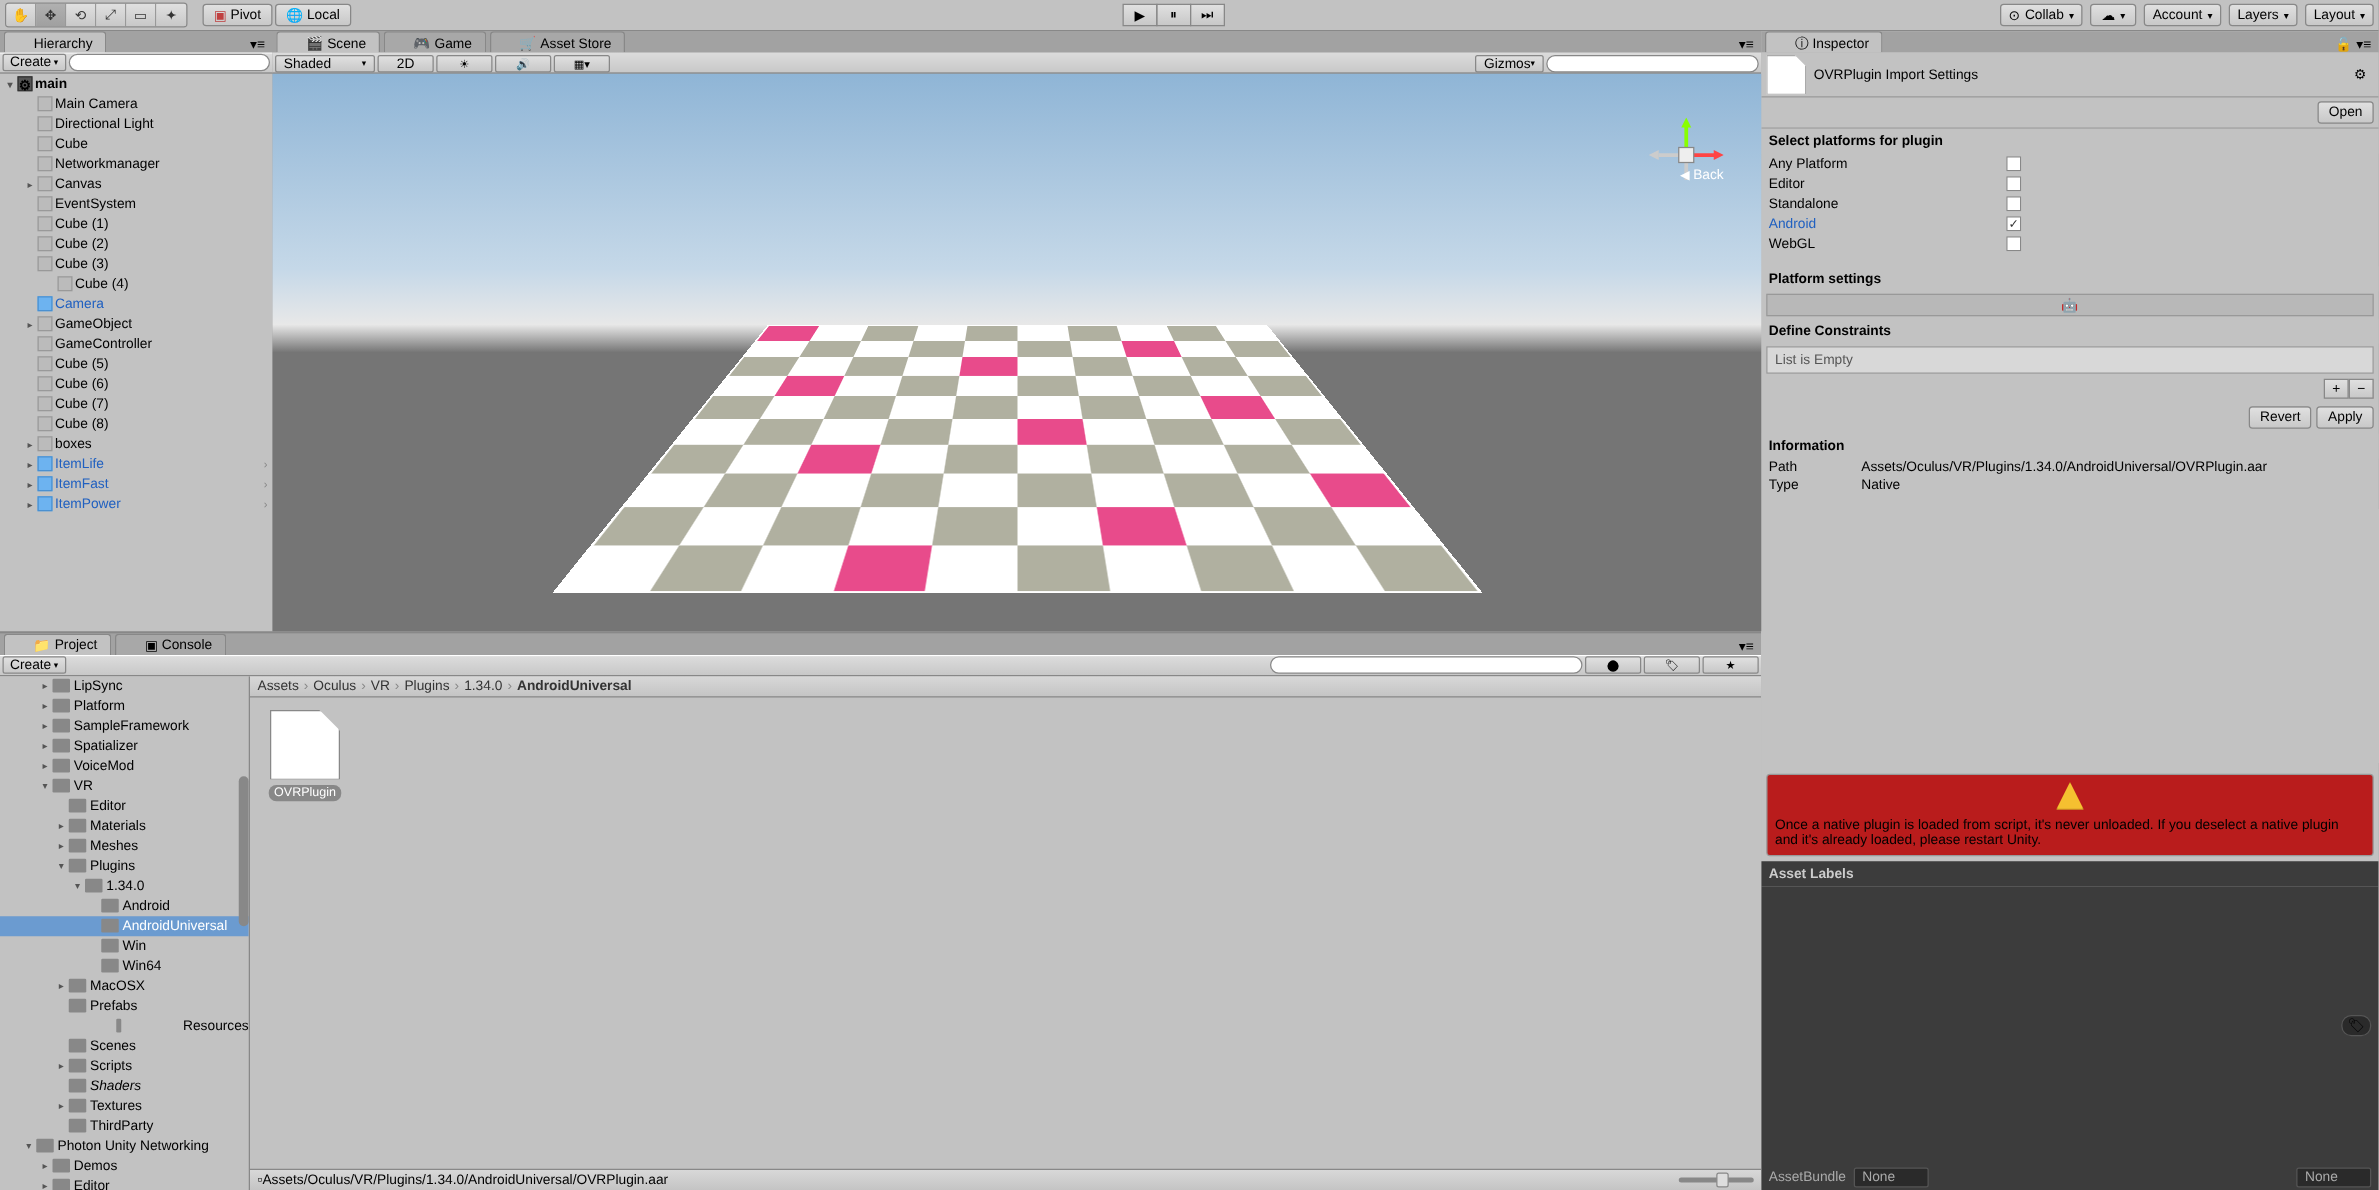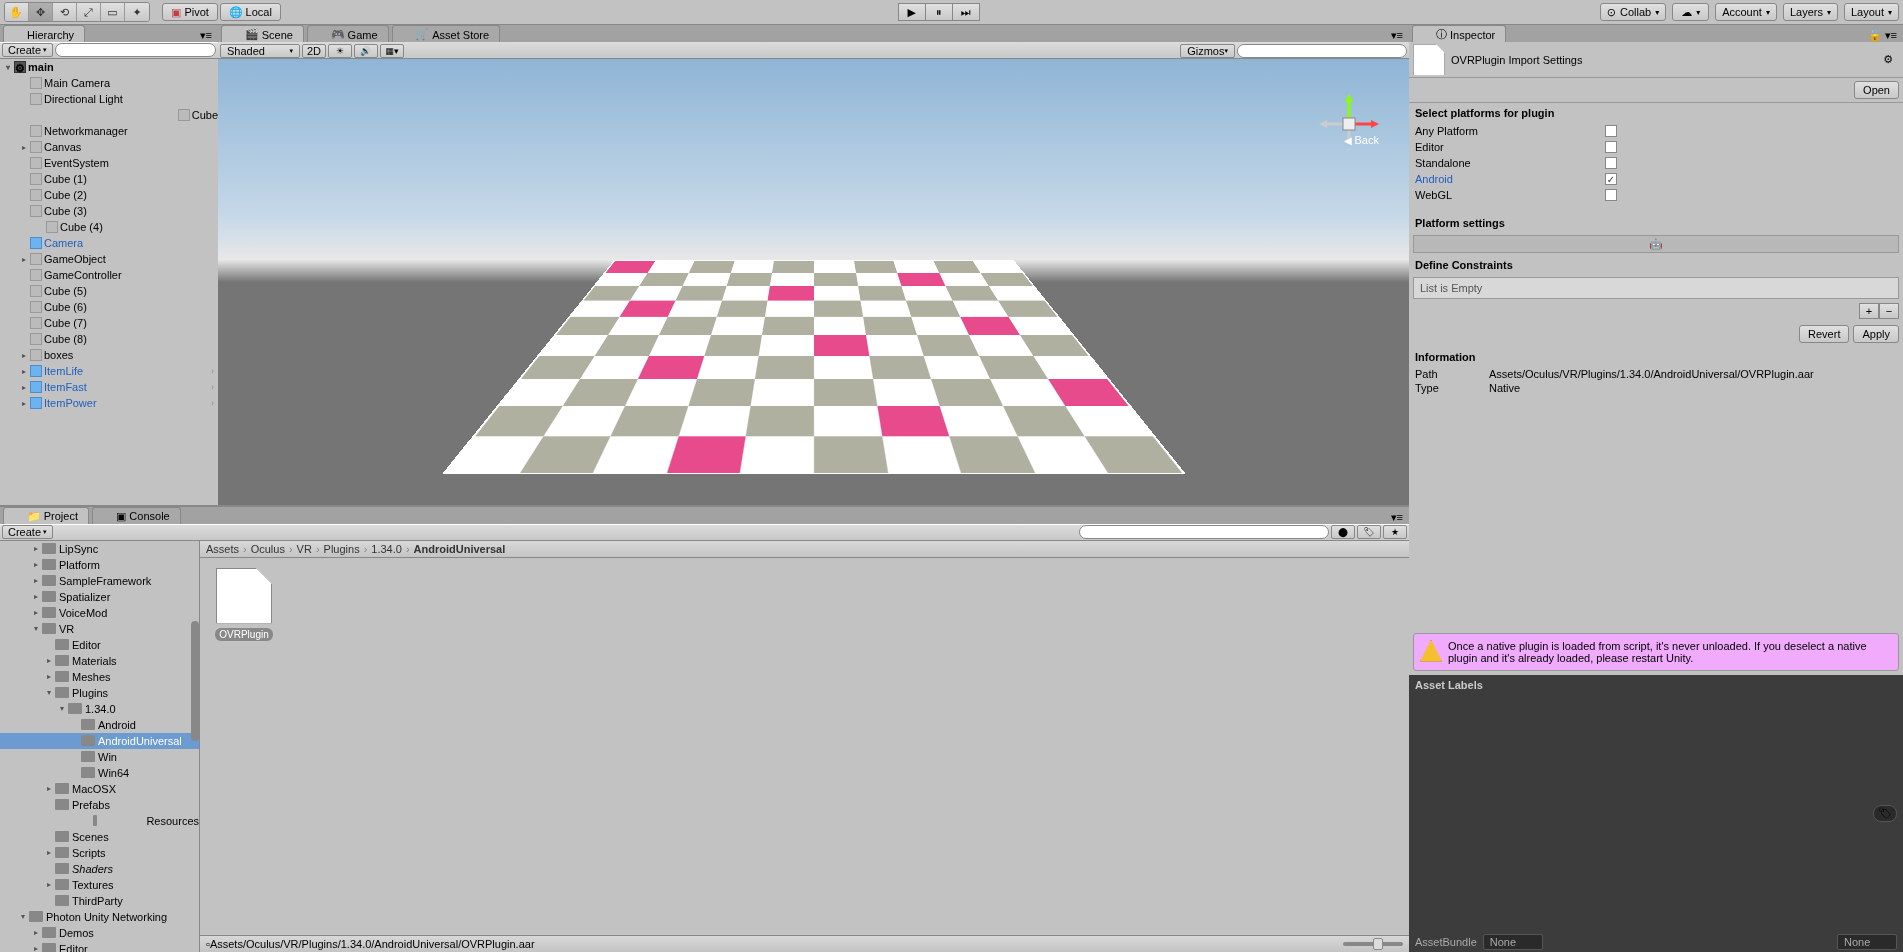--- a/index.html
+++ b/index.html
@@ -33,21 +33,21 @@
 .h-row { height: 16px; display: flex; align-items: center; padding-left: 2px; cursor: pointer; }
 .h-row.bold { font-weight: bold; }
 .h-arrow { width: 12px; text-align: center; font-size: 8px; color: #555; }
 .h-icon { width: 12px; height: 12px; background: #bbb; border: 1px solid #999; margin-right: 2px; }
 .h-icon.prefab { background: #6db3f0; border-color: #4a90d0; }
 .prefab-text { color: #2060c0; }
 .h-chevron-r { margin-left: auto; padding-right: 4px; color: #888; font-size: 9px; }
 .scene-toolbar { height: 17px; background: linear-gradient(#dcdcdc,#c8c8c8); border-bottom: 1px solid #888; display: flex; align-items: flex-end; padding: 0 2px; gap: 2px; }
 .combo { height: 14px; padding: 0 6px; background: linear-gradient(#e0e0e0,#c8c8c8); border: 1px solid #888; border-radius: 2px; display: flex; align-items: center; cursor: pointer; min-width: 80px; }
 .combo::after { content: "▾"; font-size: 7px; margin-left: auto; }
-.toggle-sm { width: 24px; height: 14px; background: linear-gradient(#e0e0e0,#c8c8c8); border: 1px solid #888; border-radius: 2px; display: flex; align-items: center; justify-content: center; font-size: 9px; cursor: pointer; }
+.toggle-sm { width: 45px; height: 14px; background: linear-gradient(#e0e0e0,#c8c8c8); border: 1px solid #888; border-radius: 2px; display: flex; align-items: center; justify-content: center; font-size: 9px; cursor: pointer; }
 .scene-view { flex: 1; position: relative; overflow: hidden; background: linear-gradient(to bottom, #8fb5d6 0%, #c5d8e8 35%, #e8e8e8 45%, #757575 50%, #757575 100%); }
 .checkerboard { position: absolute; left: 50%; top: 62%; transform: translate(-50%,-50%) perspective(800px) rotateX(68deg); width: 520px; height: 520px; display: grid; grid-template: repeat(10,1fr)/repeat(10,1fr); border: 2px solid #fff; }
 .cell { }
 .cell.p { background: #e84b8b; }
 .cell.w { background: #fff; }
 .cell.g { background: #b0b0a0; }
 .gizmo-nav { position: absolute; top: 35px; right: 30px; width: 60px; height: 60px; }
 .back-btn-scene { position: absolute; top: 75px; right: 30px; color: #fff; font-size: 10px; }
 
 .project-panel { flex: 1; display: flex; flex-direction: column; background: #c2c2c2; border-top: 2px solid #888; }
@@ -80,21 +80,21 @@
 .link-blue { color: #2060c0; }
 .checkbox { width: 12px; height: 12px; background: #fff; border: 1px solid #888; display: flex; align-items: center; justify-content: center; font-size: 10px; color: #333; }
 .settings-bar { height: 18px; background: #b8b8b8; border: 1px solid #999; margin: 2px 4px; display: flex; align-items: center; justify-content: center; color: #888; }
 .constraints-box { height: 22px; background: #d8d8d8; border: 1px solid #999; margin: 2px 4px; padding: 4px 6px; color: #555; }
 .plusminus { display: flex; justify-content: flex-end; padding: 2px 4px; gap: 0; }
 .pm-btn { width: 20px; height: 16px; background: linear-gradient(#e0e0e0,#c8c8c8); border: 1px solid #888; display: flex; align-items: center; justify-content: center; cursor: pointer; }
 .revert-apply { display: flex; justify-content: flex-end; padding: 4px; gap: 4px; }
 .ra-btn { padding: 2px 8px; background: linear-gradient(#e0e0e0,#c8c8c8); border: 1px solid #888; border-radius: 3px; cursor: pointer; }
 .info-row { display: flex; padding: 1px 6px; }
 .info-label { width: 74px; }
-.warn-box { margin: auto 4px 4px; padding: 6px; background: #f0abfc; border: 1px solid #999; border-radius: 3px; display: flex; gap: 6px; font-size: 10px; }
+.warn-box { margin: auto 4px 4px; padding: 6px; background: #b91c1c; border: 1px solid #999; border-radius: 3px; display: flex; gap: 6px; align-items: center; font-size: 10px; flex-direction: column; }
 .warn-icon { width: 22px; height: 22px; background: #f5c030; border: 1px solid #c09020; clip-path: polygon(50% 0, 100% 100%, 0 100%); flex-shrink: 0; }
 .labels-section { background: #3c3c3c; color: #ccc; padding: 4px 6px; font-weight: bold; }
 .asset-bundle-row { background: #3c3c3c; height: 20px; display: flex; align-items: center; padding: 0 6px; color: #aaa; gap: 6px; }
 .ab-dd { background: #2a2a2a; border: 1px solid #555; padding: 1px 6px; border-radius: 2px; min-width: 60px; }
 .dark-spacer { flex: 1; background: #3c3c3c; min-height: 20px; }
 svg { display: block; }
 </style>
 </head>
 <body>
 
@@ -160,21 +160,21 @@
     <div class="h-row" style="padding-left: 18px;">
           <span class="h-arrow"></span>
           <span class="h-icon"></span>
           <span>Main Camera</span>
         </div>
         <div class="h-row" style="padding-left: 18px;">
           <span class="h-arrow"></span>
           <span class="h-icon"></span>
           <span>Directional Light</span>
         </div>
-        <div class="h-row" style="padding-left: 18px; justify-content: flex-end;">
+        <div class="h-row" style="padding-left: 18px;">
           <span class="h-arrow"></span>
           <span class="h-icon"></span>
           <span>Cube</span>
         </div>
         <div class="h-row" style="padding-left: 18px;">
           <span class="h-arrow"></span>
           <span class="h-icon"></span>
           <span>Networkmanager</span>
         </div>
         <div class="h-row" style="padding-left: 18px;">

